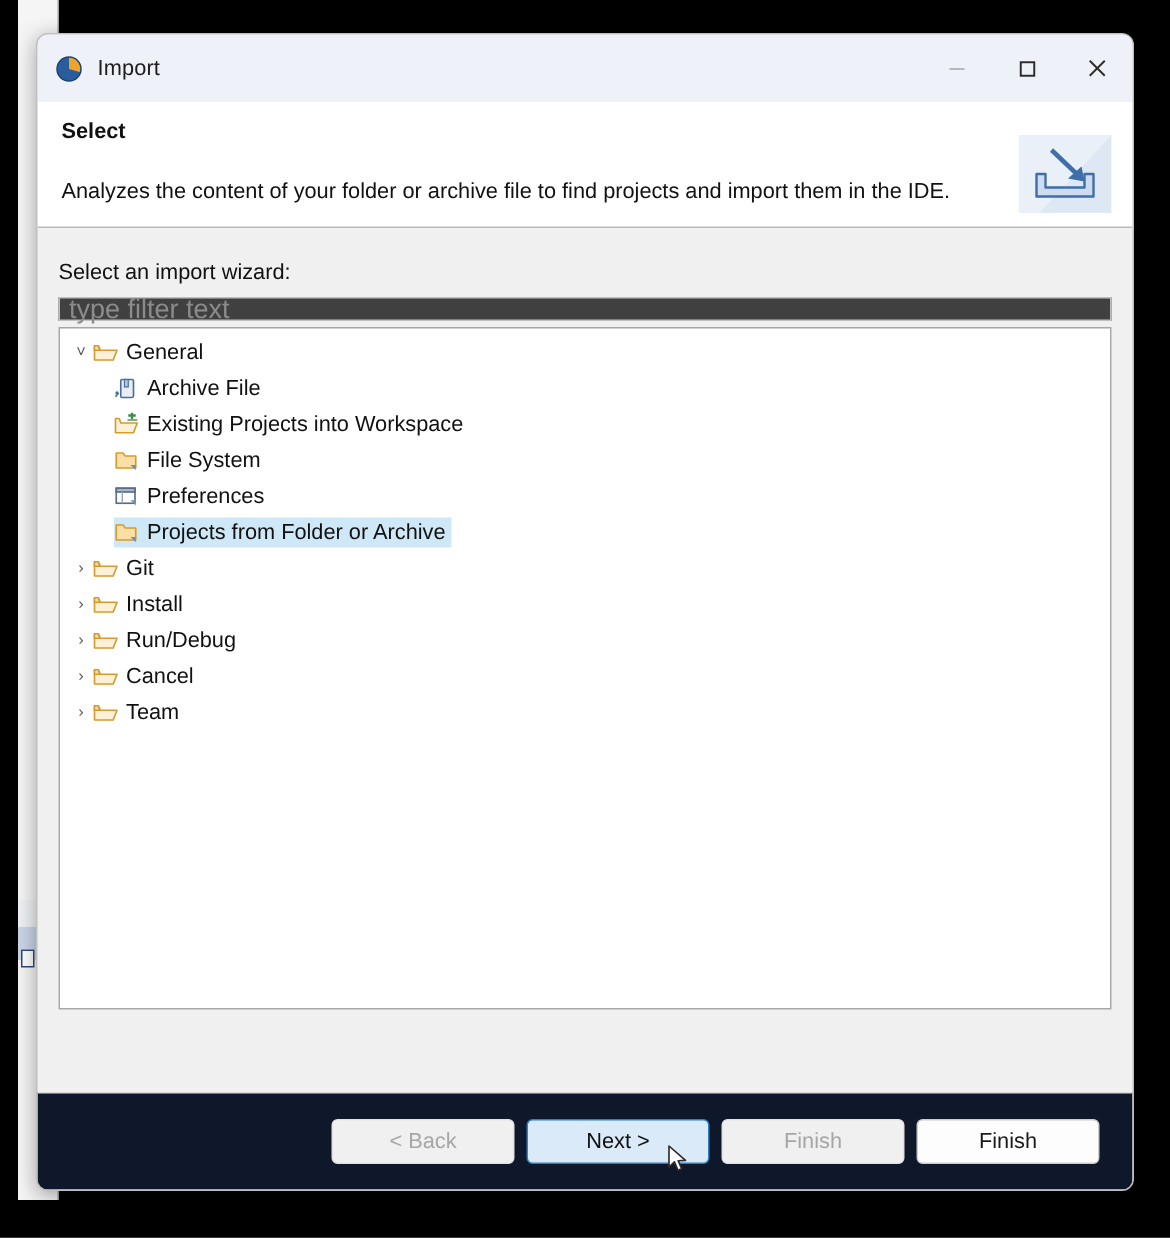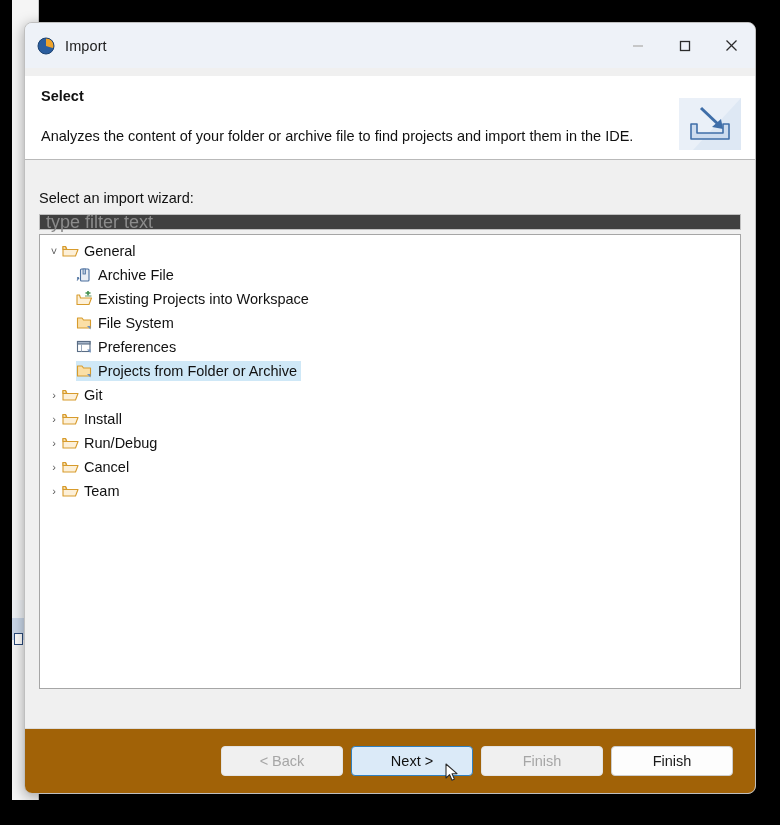--- a/index.html
+++ b/index.html
@@ -57,21 +57,20 @@
     width: 732px;
     height: 772px;
     background: #f0f0f0;
     border: 1px solid #bfbfbf;
     border-radius: 8px;
     box-sizing: border-box;
     box-shadow: 0 3px 14px rgba(0,0,0,0.35);
     overflow: hidden;
     display: flex;
     flex-direction: column;
-    gap: 8px;
   }
 
   
   #titlebar {
     height: 45px;
     background: #eef2f8;
     display: flex;
     align-items: center;
     flex: none;
     position: relative;
@@ -210,21 +209,21 @@
 
   
   #button-bar {
     border-top: 1px solid #dcdcdc;
     height: 64px;
     flex: none;
     display: flex;
     align-items: center;
     justify-content: flex-end;
     padding-right: 22px;
-    background: #a16207;
+    background: #0f172a;
     position: relative;
   }
   .dlg-btn {
     height: 30px;
     min-width: 122px;
     border-radius: 4px;
     font-size: 14.5px;
     display: flex;
     align-items: center;
     justify-content: center;

